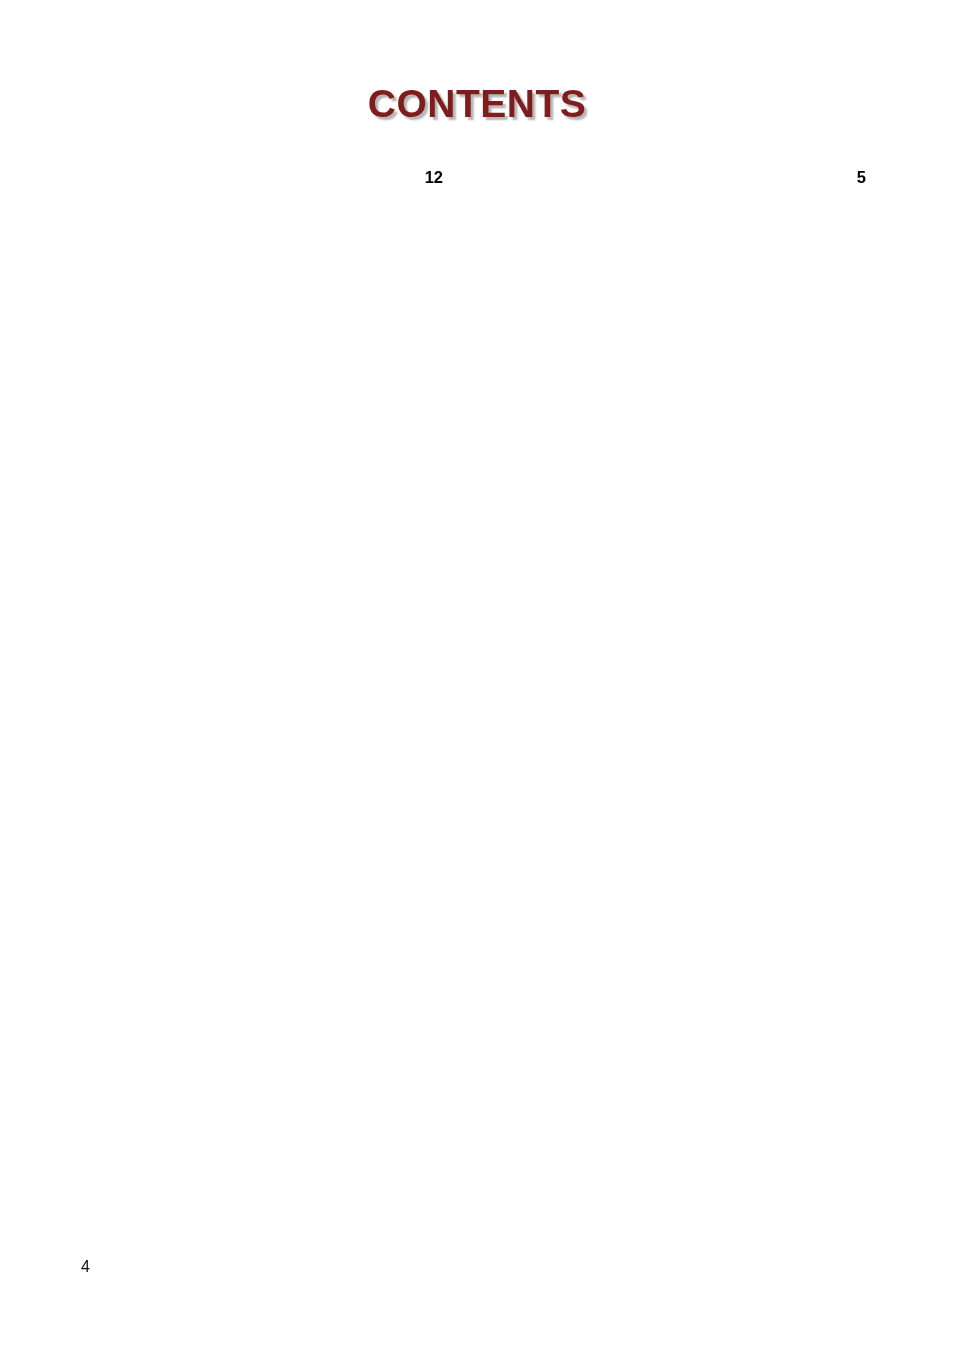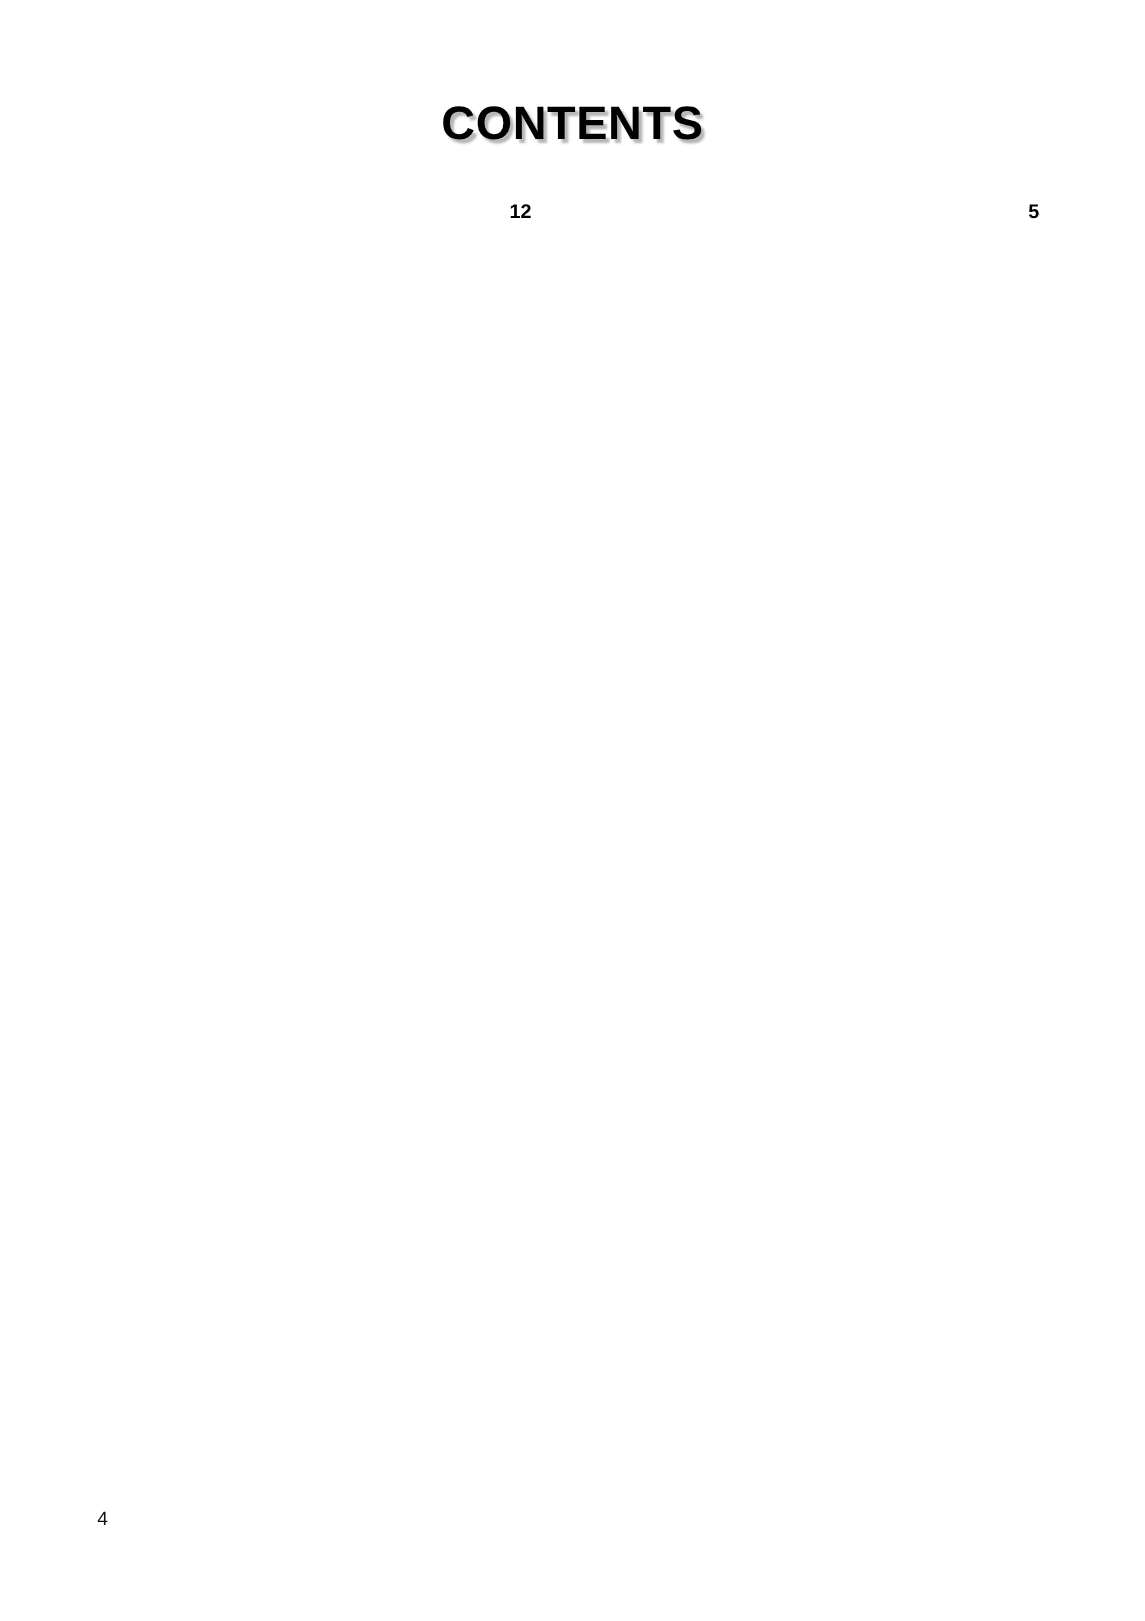--- a/index.html
+++ b/index.html
@@ -25,21 +25,21 @@
   
   .doc-title {
     position: absolute;
     top: 84px;
     left: 0;
     width: 954px;
     text-align: center;
     font-size: 39px;
     font-weight: bold;
     letter-spacing: 0.5px;
-    color: #000000;
+    color: #7f1d1d;
     text-shadow: 3px 3px 2px rgba(120,120,120,0.55);
     line-height: 1.0;
   }
 
   
   .col {
     position: absolute;
     top: 168px;
   }
   .col-left  { left: 81px;  width: 362px; }

